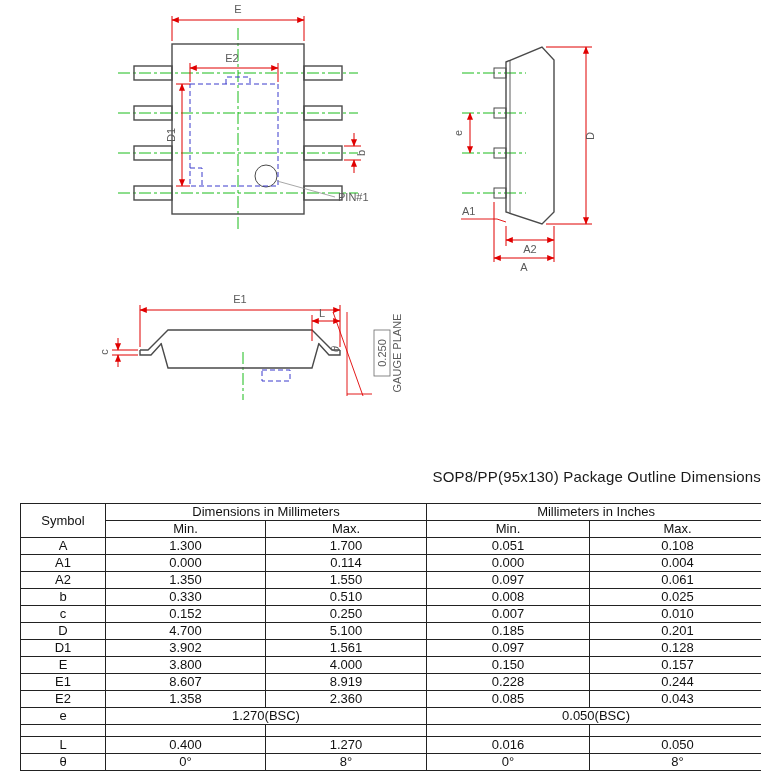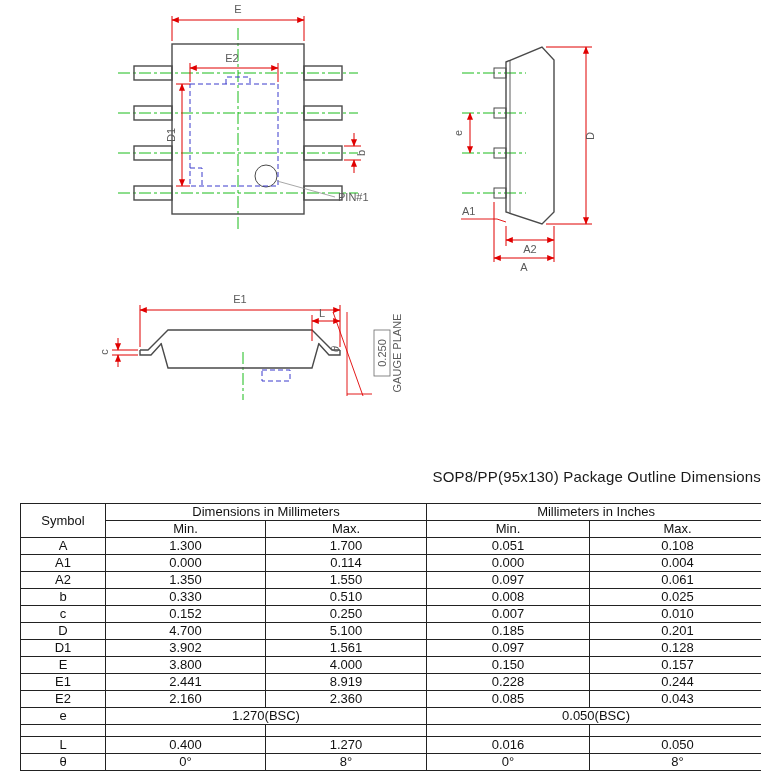--- a/index.html
+++ b/index.html
@@ -242,28 +242,28 @@
       </tr>
       <tr>
         <td>E</td>
         <td>3.800</td>
         <td>4.000</td>
         <td>0.150</td>
         <td>0.157</td>
       </tr>
       <tr>
         <td>E1</td>
-        <td>2.441</td>
+        <td>8.607</td>
         <td>8.919</td>
         <td>0.228</td>
         <td>0.244</td>
       </tr>
       <tr>
         <td>E2</td>
-        <td>2.160</td>
+        <td>1.358</td>
         <td>2.360</td>
         <td>0.085</td>
         <td>0.043</td>
       </tr>
       <tr>
         <td>e</td>
         <td colspan="2">1.270(BSC)</td>
         <td colspan="2">0.050(BSC)</td>
       </tr>
       <tr class="spacer">

